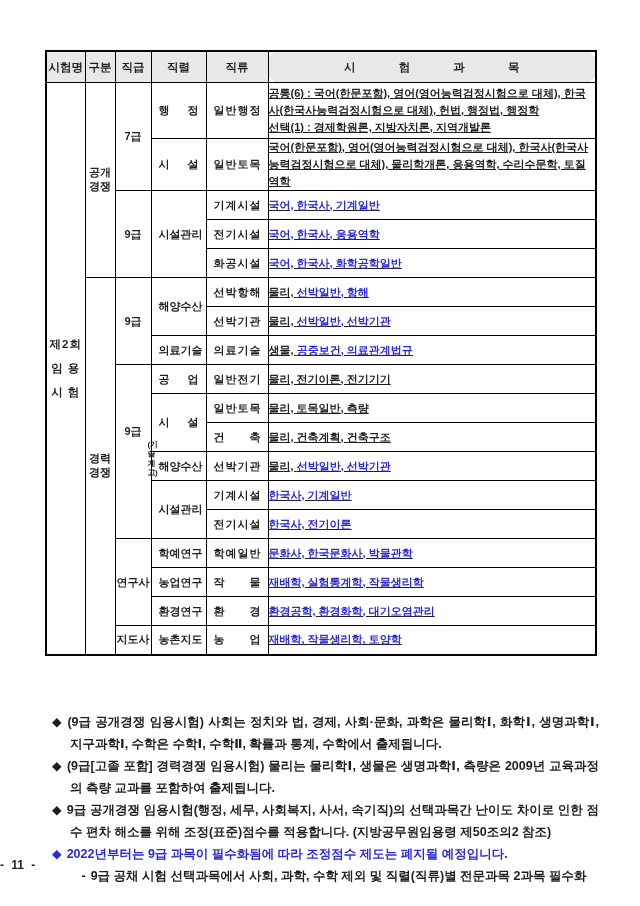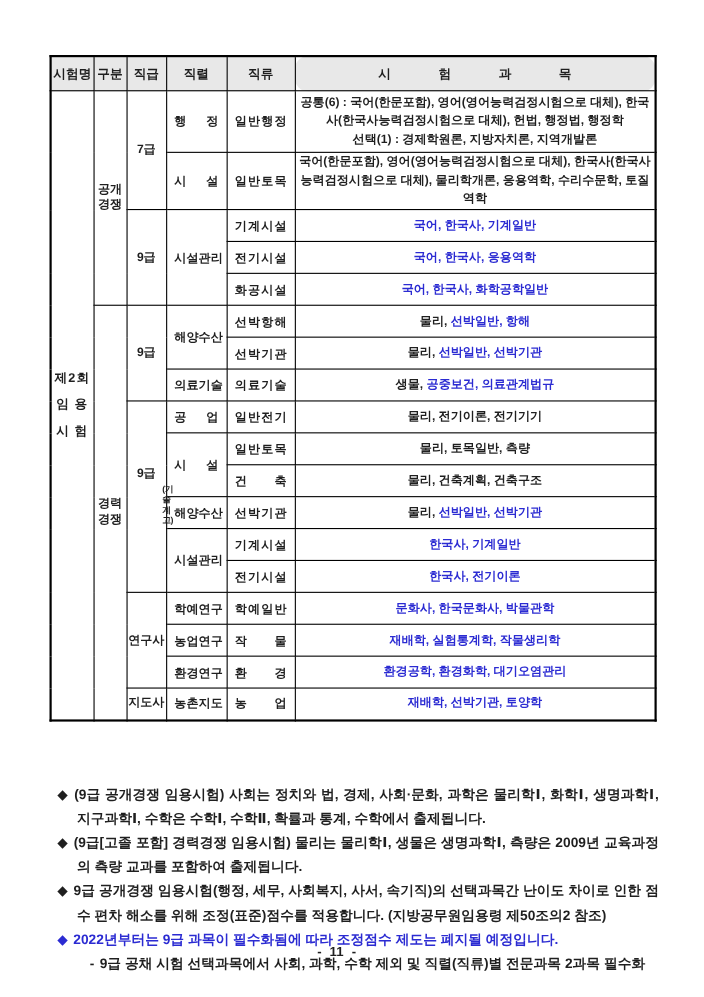--- a/index.html
+++ b/index.html
@@ -34,42 +34,42 @@
 
   td.cell-exam-name{font-size:11.5px;line-height:2.1;letter-spacing:1px;}
   td.cell-category{line-height:1.25;}
   td.cell-grade{line-height:1.2;}
   .grade-sub{font-size:8px;letter-spacing:-0.5px;margin-top:1px;padding-left:32px;}
 
   .spread{display:flex;justify-content:space-between;padding:0 7px;}
   .spread span{display:block;}
 
   td.cell-subjects{
-    text-align:center;padding:3px 6px 3px 8px;line-height:1.55;
+    text-align:left;padding:3px 6px 3px 8px;line-height:1.55;text-decoration:underline;
   }
   .txt-blue{color:var(--blue);}
   .txt-black{color:var(--ink);}
 
   
   .footnotes{
     position:absolute;left:52px;top:663px;width:547px;margin-top:48px;
   }
   .footnote{
     font-size:12.5px;font-weight:700;line-height:22px;
     text-align:justify;
     padding-left:18px;text-indent:-18px;
     color:var(--ink);
   }
   .footnote .bullet{margin-right:5px;}
   .footnote.blue{color:var(--blue);}
   .footnote.sub-item{padding-left:30px;text-indent:-13px;text-align:center;}
 
   .page-num{
     position:absolute;left:0;right:0;top:858px;
-    text-align:center;font-size:12px;font-weight:700;word-spacing:4px;
+    font-size:12px;font-weight:700;word-spacing:4px;
   }
 </style>
 </head>
 <body>
 
 <div class="sheet">
 
   <table class="exam">
     <colgroup>
       <col style="width:39px">
@@ -399,21 +399,21 @@
               <span>지</span>
               <span>도</span>
             </div>
           </td>
           <td class="cell-class">
             <div class="spread">
               <span>농</span>
               <span>업</span>
             </div>
           </td>
-          <td class="cell-subjects"><span class="txt-blue">재배학, 선박기관, 토양학</span></td>
+          <td class="cell-subjects"><span class="txt-blue">재배학, 작물생리학, 토양학</span></td>
         </tr>
       </tbody>
   </table>
 
   <div class="footnotes">
       <div class="footnote"><span class="bullet">◆</span><span>(9급 공개경쟁 임용시험) 사회는 정치와 법, 경제, 사회·문화, 과학은 물리학Ⅰ, 화학Ⅰ, 생명과학Ⅰ, 지구과학Ⅰ, 수학은 수학Ⅰ, 수학Ⅱ, 확률과 통계, 수학에서 출제됩니다.</span></div>
       <div class="footnote"><span class="bullet">◆</span><span>(9급[고졸 포함] 경력경쟁 임용시험) 물리는 물리학Ⅰ, 생물은 생명과학Ⅰ, 측량은 2009년 교육과정의 측량 교과를 포함하여 출제됩니다.</span></div>
       <div class="footnote"><span class="bullet">◆</span><span>9급 공개경쟁 임용시험(행정, 세무, 사회복지, 사서, 속기직)의 선택과목간 난이도 차이로 인한 점수 편차 해소를 위해 조정(표준)점수를 적용합니다. (지방공무원임용령 제50조의2 참조)</span></div>
       <div class="footnote blue"><span class="bullet">◆</span><span>2022년부터는 9급 과목이 필수화됨에 따라 조정점수 제도는 폐지될 예정입니다.</span></div>
       <div class="footnote sub-item"><span class="bullet">-</span><span>9급 공채 시험 선택과목에서 사회, 과학, 수학 제외 및 직렬(직류)별 전문과목 2과목 필수화</span></div>

